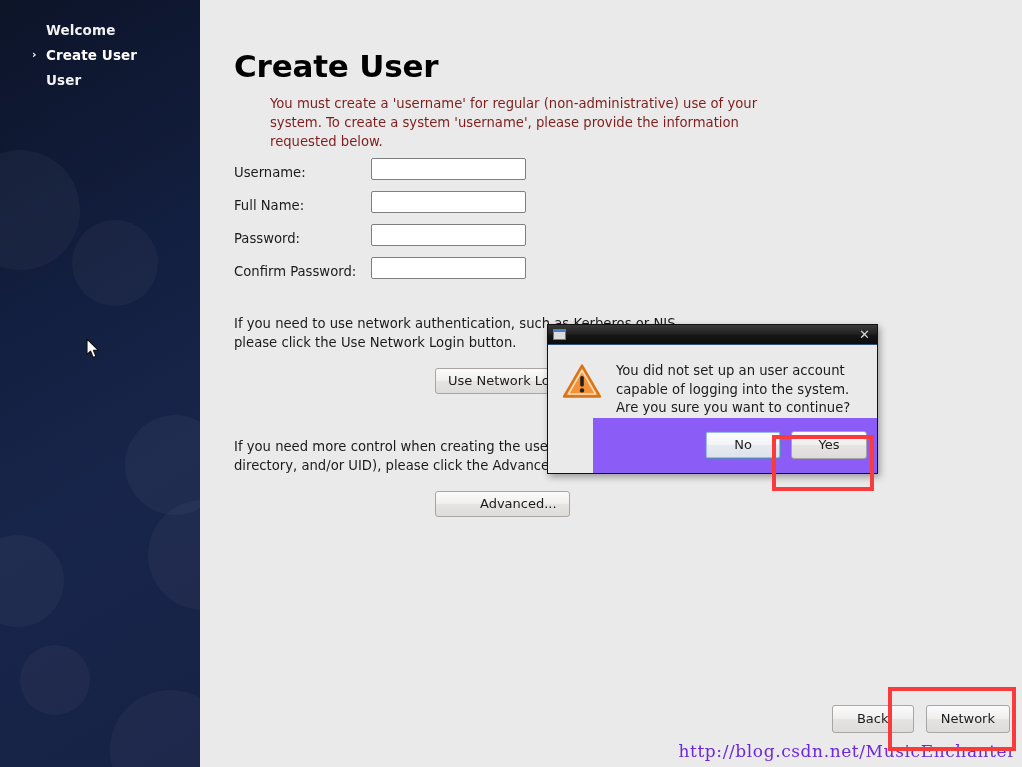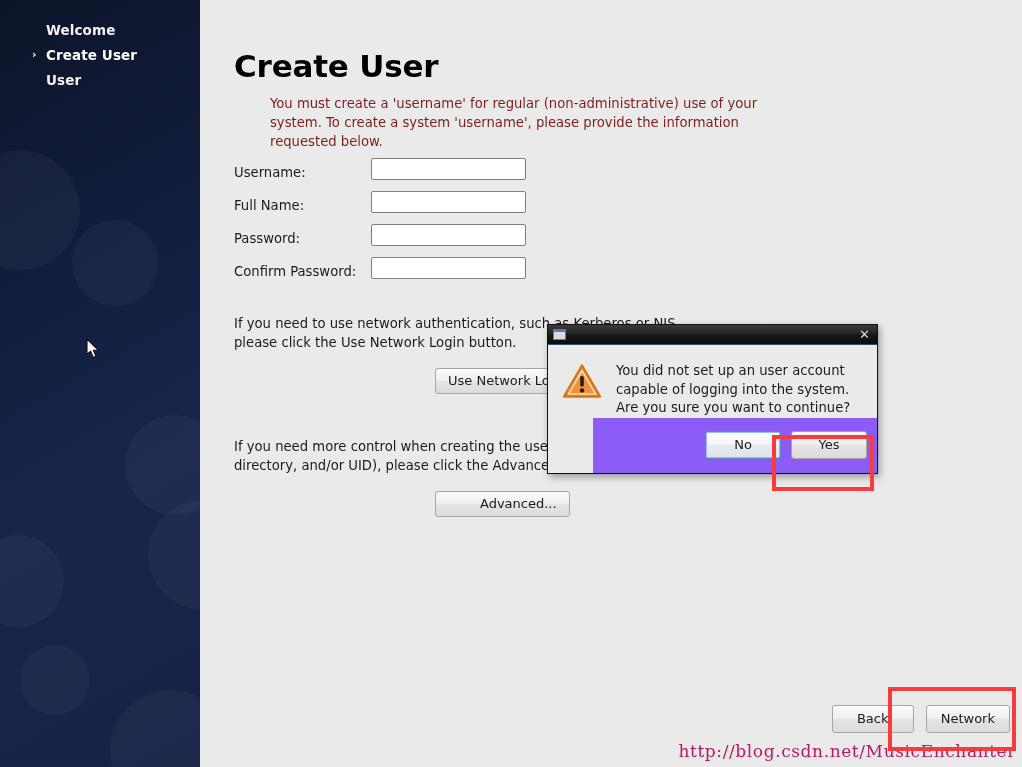--- a/index.html
+++ b/index.html
@@ -282,21 +282,21 @@
     z-index: 3;
   }
 
   
   #watermark {
     position: absolute;
     right: 6px;
     bottom: 6px;
     font-family: "DejaVu Serif", "Liberation Serif", serif;
     font-size: 17px;
-    color: #be185d;
+    color: #6d28d9;
     letter-spacing: .6px;
     white-space: nowrap;
     z-index: 40;
   }
 
   
   #mouse-cursor {
     position: absolute;
     left: 86px;
     top: 338px;

